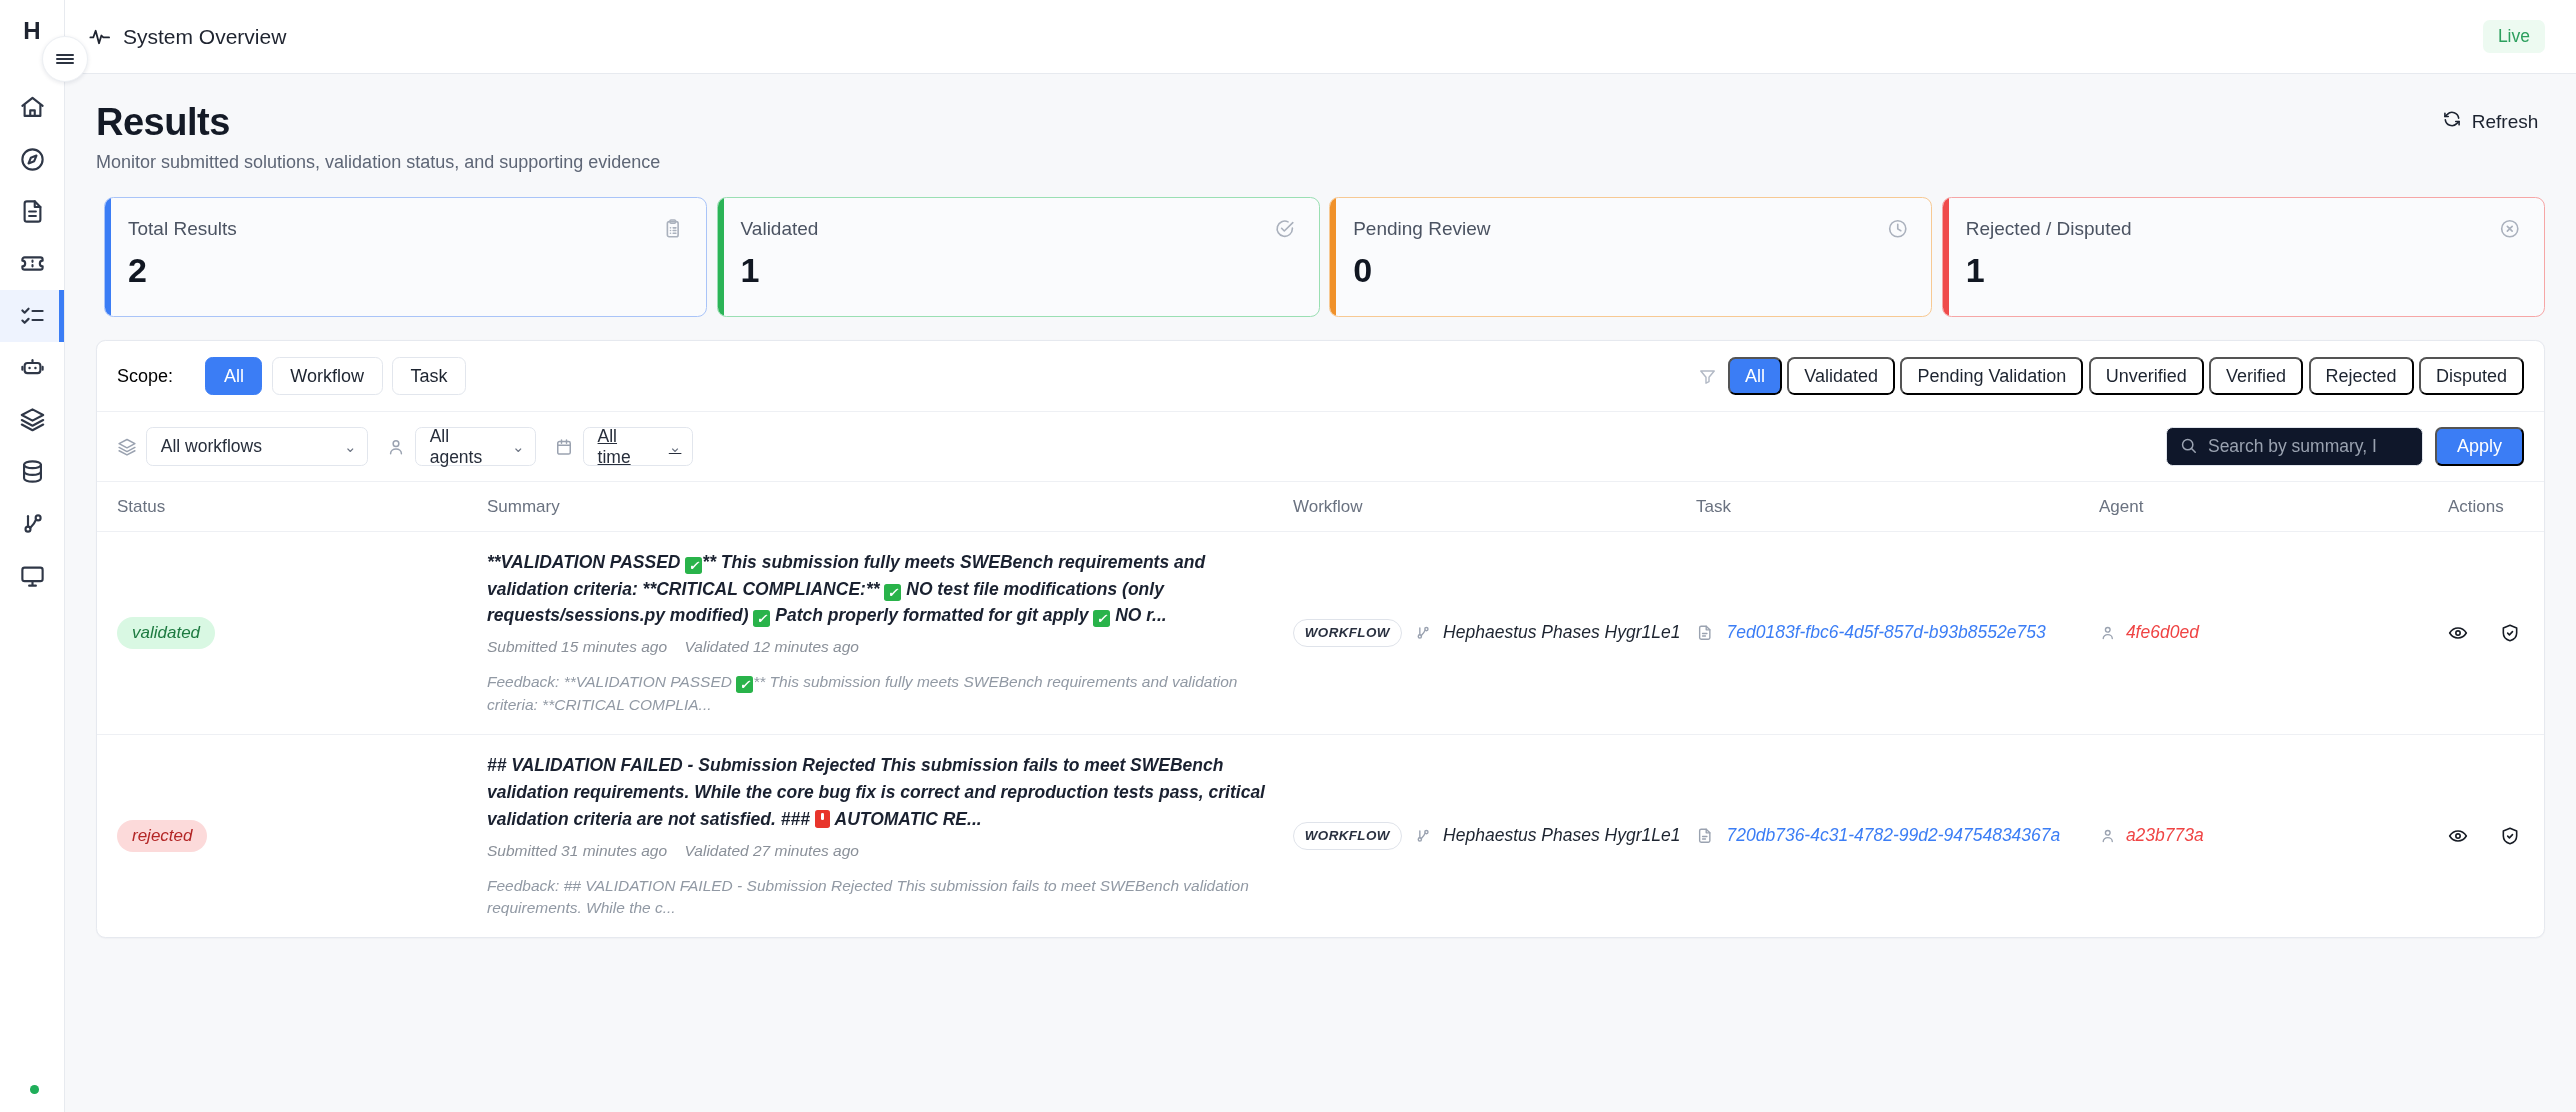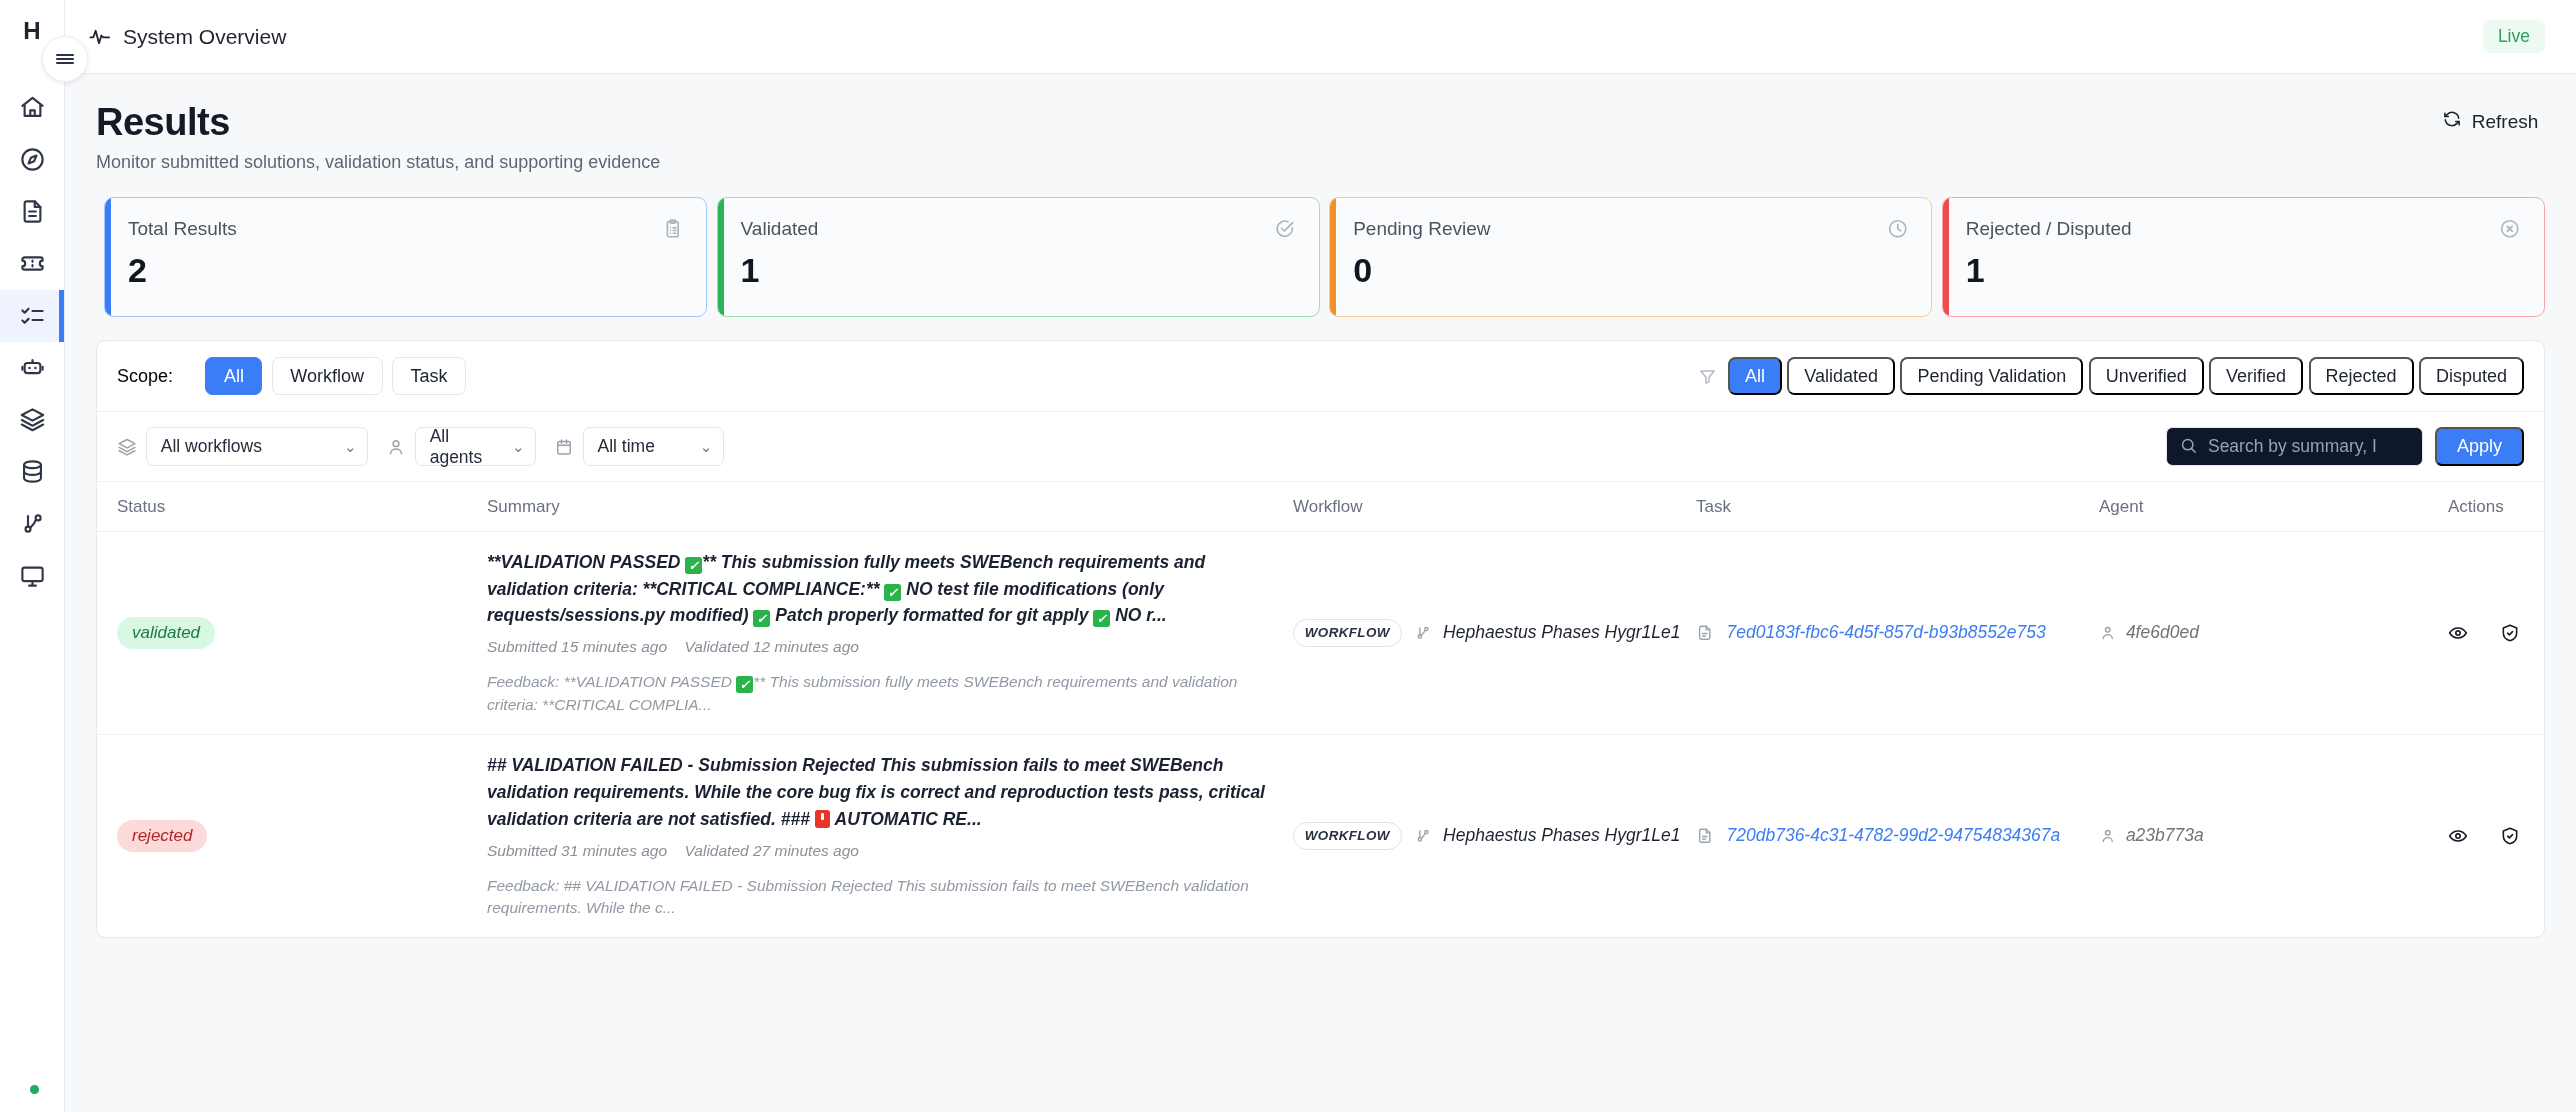--- a/index.html
+++ b/index.html
@@ -141,21 +141,21 @@
   .ctrl-icon { color: #9aa2b0; display: block; }
   .ctrl-icon svg { width: 20px; height: 20px; display: block; }
   .select {
     display: flex; align-items: center; justify-content: space-between;
     border: 0.7px solid #e2e6ed; border-radius: 6.7px; background: #fff;
     font-size: 17.5px; color: #272e3b; height: 39px; padding: 0 10.8px 0 13.4px;
   }
   .select .caret { margin-left: 17.5px; color: #6b7382; font-size: 15px; line-height: 1; }
   .select.w-workflows { width: 222px; }
   .select.w-agents { width: 121px; }
-  .select.w-time { width: 141px; }
+  .select.w-time { width: 110px; text-decoration: underline; }
 
   .search-wrap { margin-left: auto; display: flex; align-items: center; gap: 12px; }
   .search-box {
     width: 257px; height: 39px; border: 0.7px solid #e2e6ed;
     border-radius: 6.7px; background: #0f172a; display: flex; align-items: center;
     gap: 10px; padding: 0 12px; overflow: hidden;
   }
   .search-box svg { width: 19px; height: 19px; color: #9aa2b0; flex: 0 0 auto; }
   .search-placeholder { font-size: 17.5px; color: #9aa2b0; white-space: nowrap; }
   .apply-btn {
@@ -219,21 +219,21 @@
   .wf-name { font-size: 17.5px; color: #1d2430; }
 
   .task-cell { display: flex; align-items: center; gap: 13px; }
   .task-icon { color: #9aa2b0; display: block; }
   .task-icon svg { width: 17.5px; height: 17.5px; display: block; }
   .task-link { font-size: 17.5px; color: #3b7df5; }
 
   .agent-cell { display: flex; align-items: center; gap: 9.4px; }
   .agent-icon { color: #9aa2b0; display: block; }
   .agent-icon svg { width: 17.5px; height: 17.5px; display: block; }
-  .agent-name { font-size: 17.5px; color: #737373; }
+  .agent-name { font-size: 17.5px; color: #ef4444; }
 
   .actions-cell { display: flex; align-items: center; justify-content: flex-end; gap: 32px; }
   .action-icon { color: #161b24; display: block; }
   .action-icon svg { width: 20px; height: 20px; display: block; }
 </style>
 </head>
 <body>
 
 <div class="app">
 

